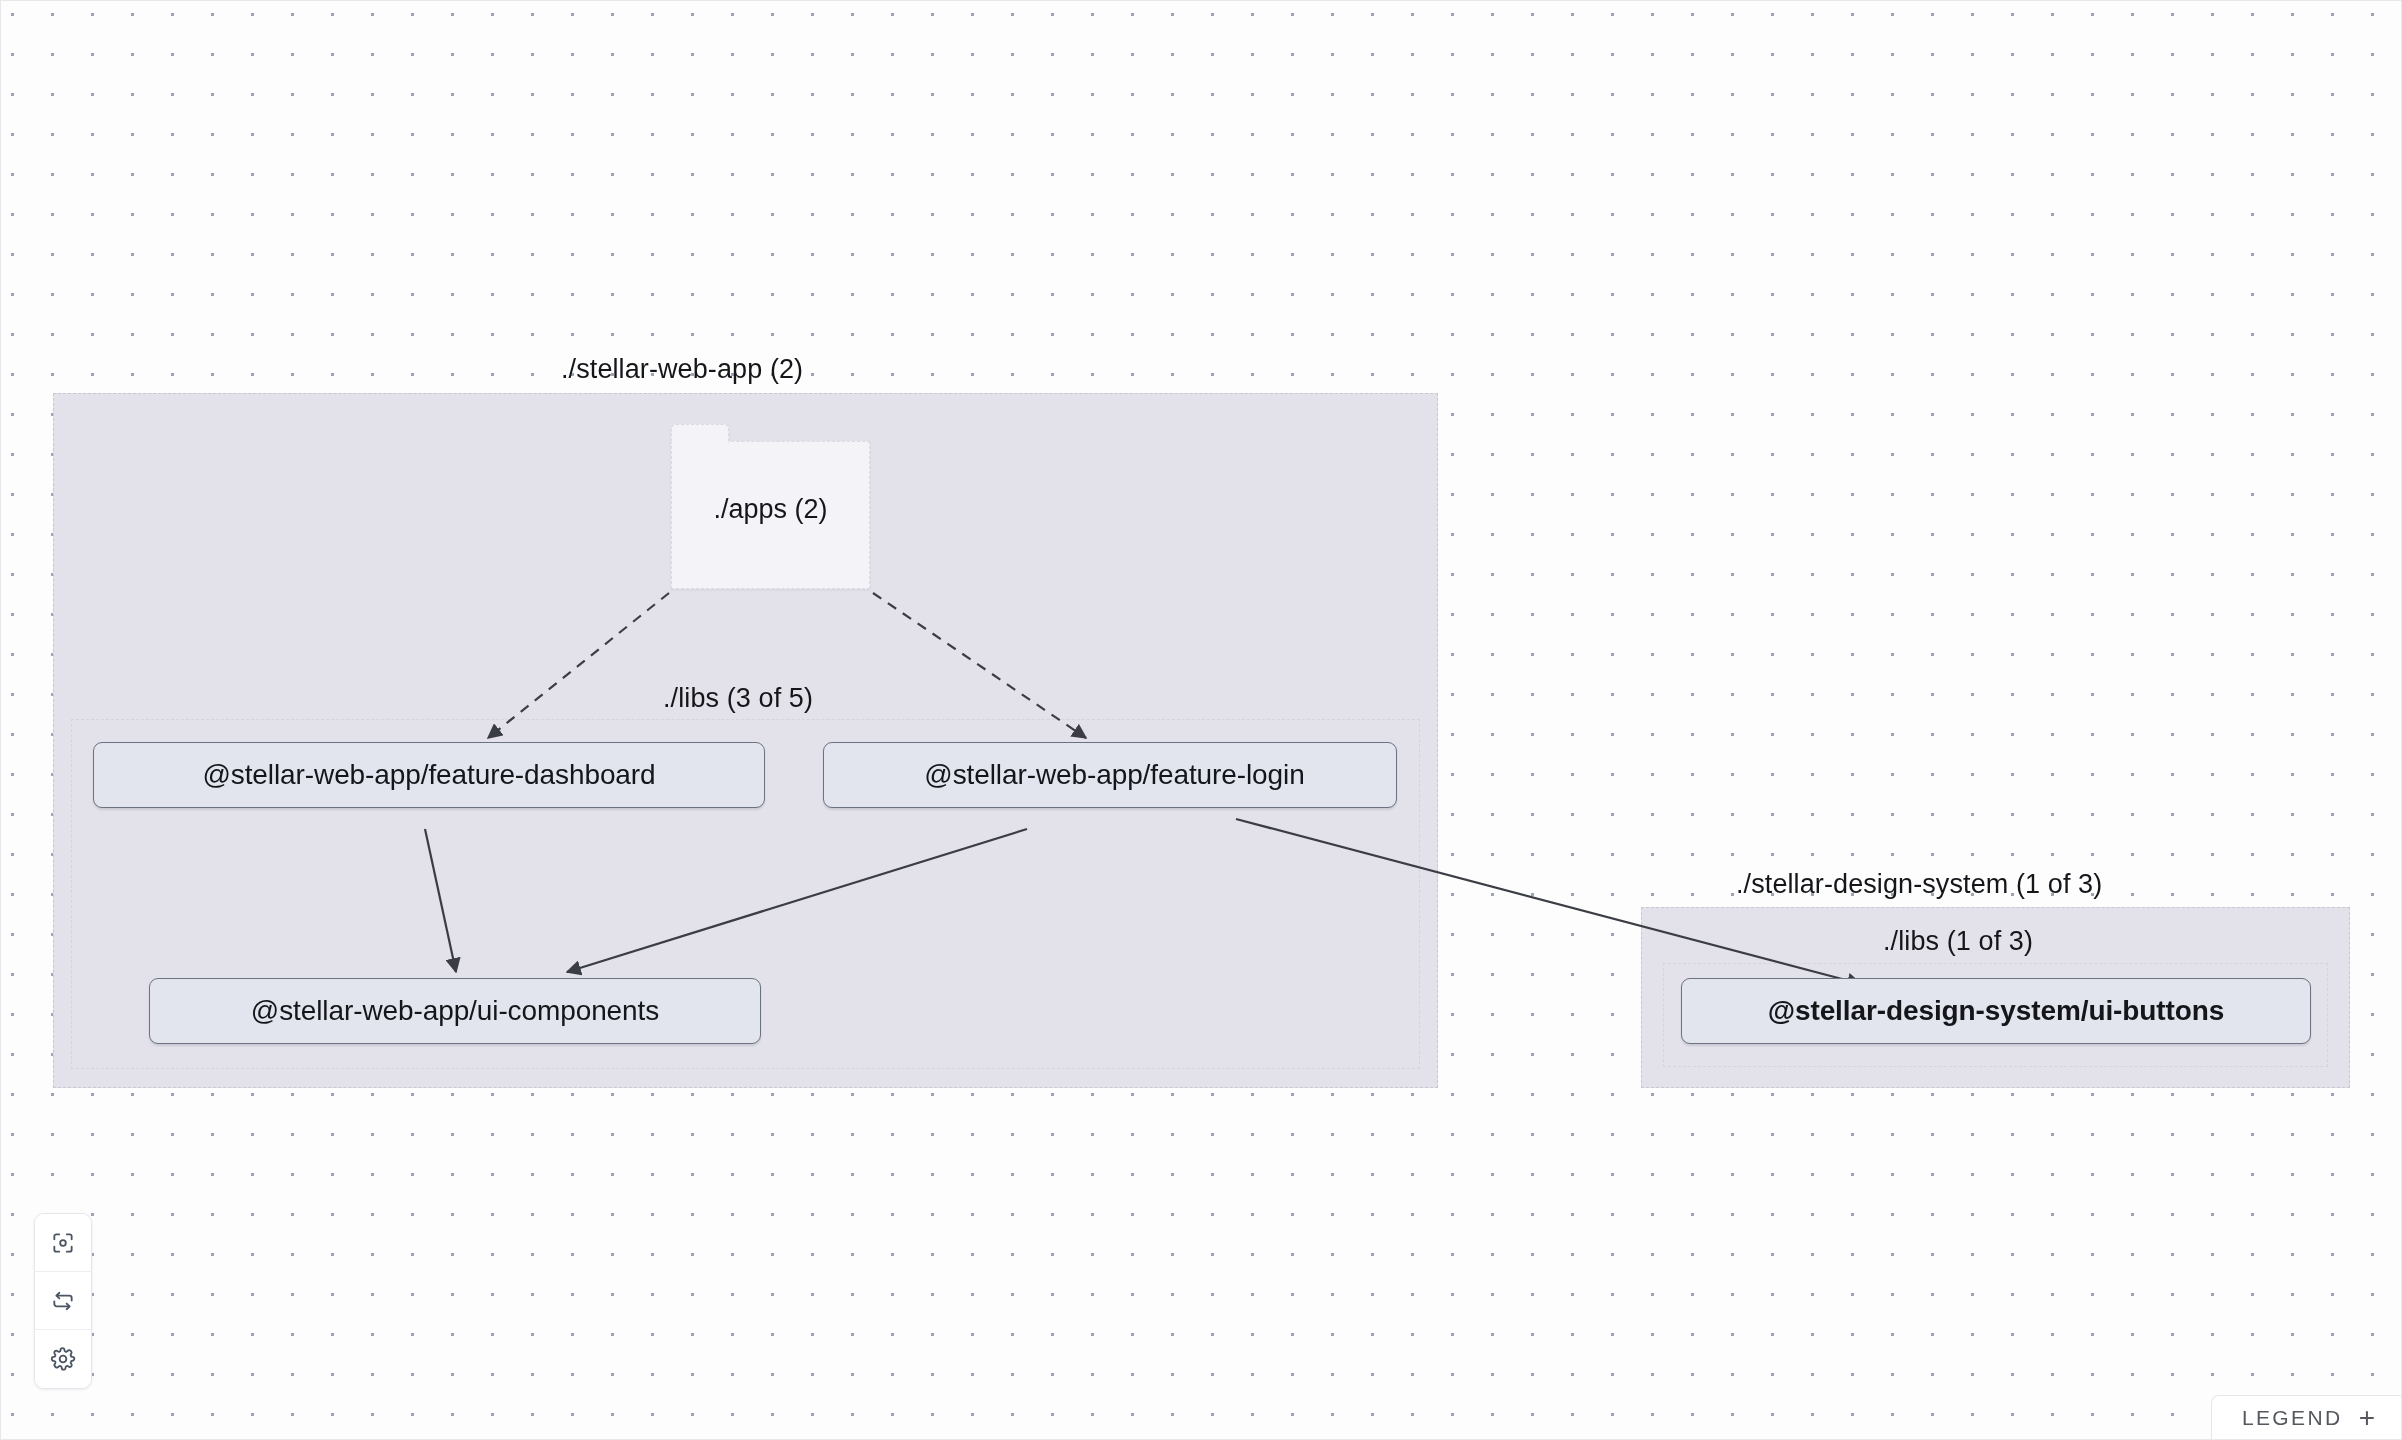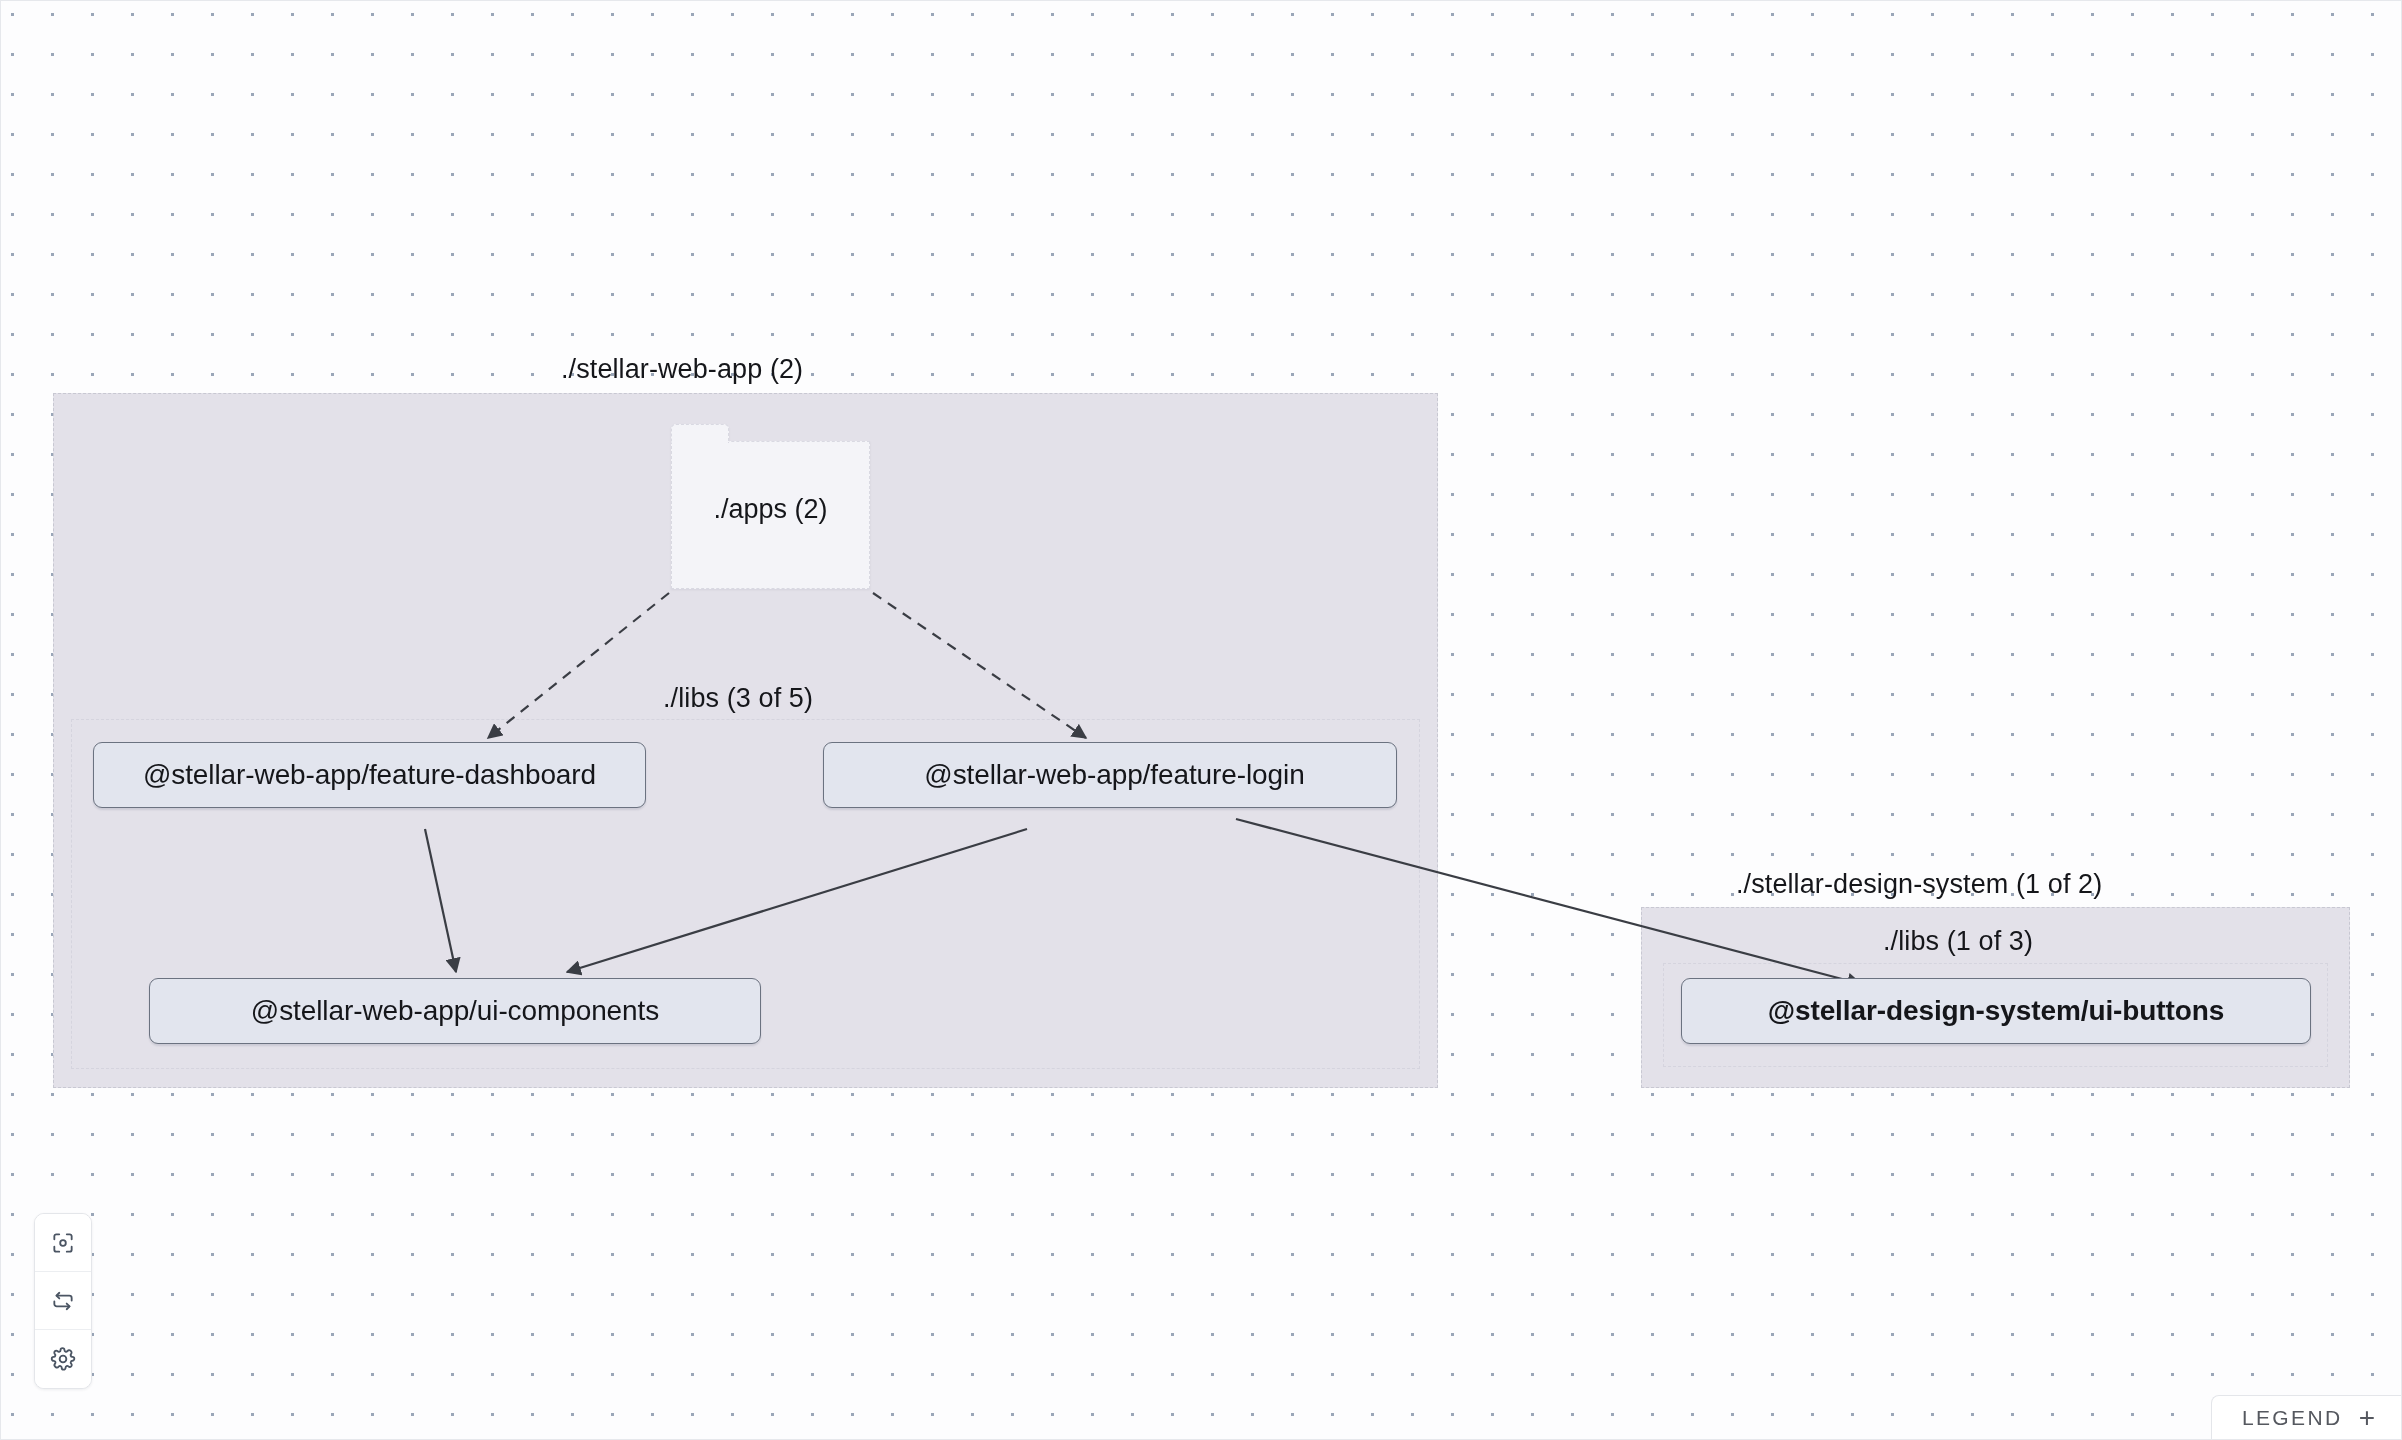--- a/index.html
+++ b/index.html
@@ -179,21 +179,21 @@
 <div id="canvas">
 
   <div class="group-label" style="left:560px; top:355px;">./stellar-web-app (2)</div>
 
   <div class="group-box" style="left:52px; top:392px; width:1385px; height:695px;"></div>
 
   <div class="group-label" style="left:662px; top:684px;">./libs (3 of 5)</div>
 
   <div class="group-box inner" style="left:70px; top:718px; width:1349px; height:350px;"></div>
 
-  <div class="group-label" style="left:1735px; top:870px;">./stellar-design-system (1 of 2)</div>
+  <div class="group-label" style="left:1735px; top:870px;">./stellar-design-system (1 of 3)</div>
 
   <div class="group-box ds-outer" style="left:1640px; top:906px; width:709px; height:181px;"></div>
 
   <div class="group-label" style="left:1882px; top:927px;">./libs (1 of 3)</div>
 
   <div class="group-box inner" style="left:1662px; top:962px; width:665px; height:104px;"></div>
 
   <div class="folder-node" style="left:670px; top:440px; width:199px; height:148px;">
     <div class="folder-tab"></div>
     <div class="folder-label">./apps (2)</div>
@@ -210,21 +210,21 @@
 
     <path d="M 872 592 L 1085 737" fill="none" stroke="#3a3d44" stroke-width="2.2" stroke-dasharray="10 8" marker-end="url(#ah)"></path>
 
     <path d="M 424 828 L 455 971" fill="none" stroke="#3a3d44" stroke-width="2.2" marker-end="url(#ah)"></path>
 
     <path d="M 1026 828 L 566 971" fill="none" stroke="#3a3d44" stroke-width="2.2" marker-end="url(#ah)"></path>
 
     <path d="M 1235 818 L 1860 983" fill="none" stroke="#3a3d44" stroke-width="2.2" marker-end="url(#ah)"></path>
   </svg>
 
-  <div class="proj-node" style="left:92px; top:741px; width:553px;">
+  <div class="proj-node" style="left:92px; top:741px; width:672px;">
     <span>@stellar-web-app/feature-dashboard</span>
   </div>
 
   <div class="proj-node" style="left:822px; top:741px; width:574px;padding-left:27px;">
     <span>@stellar-web-app/feature-login</span>
   </div>
 
   <div class="proj-node" style="left:148px; top:977px; width:612px;">
     <span>@stellar-web-app/ui-components</span>
   </div>

